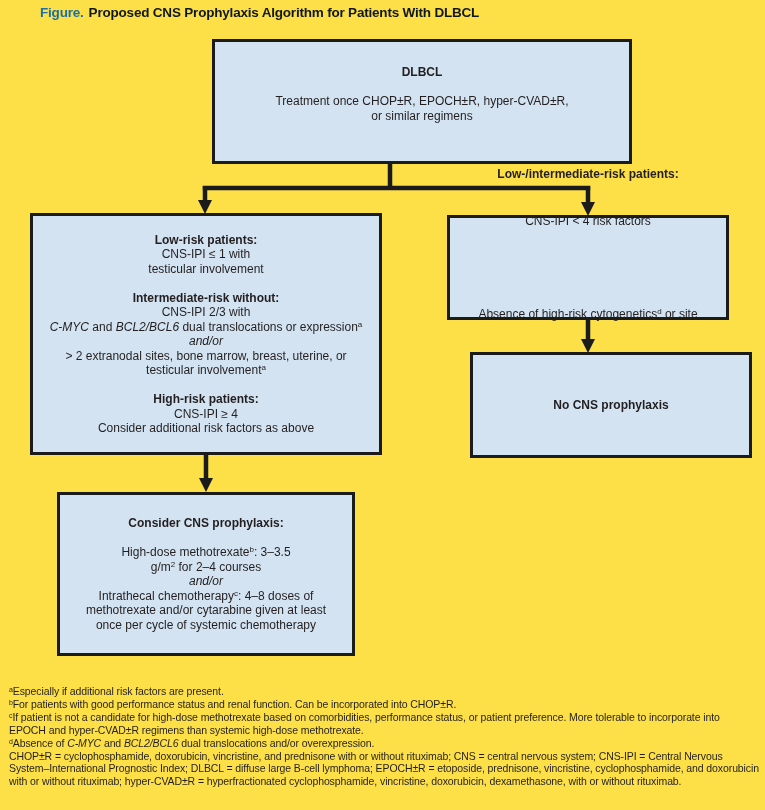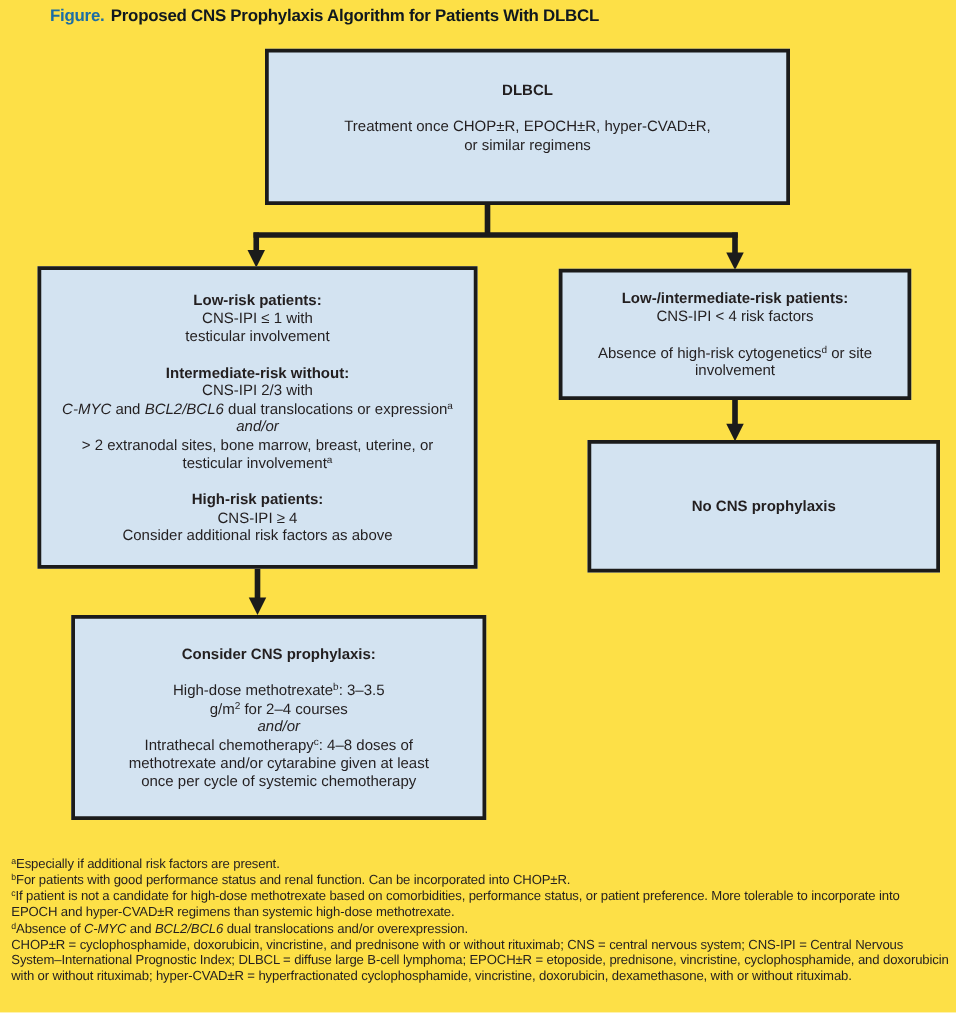--- a/index.html
+++ b/index.html
@@ -21,23 +21,23 @@
   .connectors{position:absolute;left:0;top:0;pointer-events:none;}
   .box{
     position:absolute;box-sizing:border-box;
     background:#d3e3f1;border:3px solid #1b1b1b;
     display:flex;flex-direction:column;justify-content:center;
     text-align:center;font-size:12px;color:#231f20;
   }
   .box .line{line-height:14.5px;min-height:14.5px;white-space:nowrap;}
   #box-dlbcl   {left:212px;top:39px; width:420px;height:125px;}
   #box-left    {left:30px; top:213px;width:352px;height:242px;}
-  #box-right   {left:447px;top:215px;width:282px;height:105px;}
+  #box-right   {left:447px;top:215px;width:282px;height:105px;gap:32px;}
   #box-nocns   {left:470px;top:352px;width:282px;height:106px;}
-  #box-consider{left:57px; top:492px;width:332px;height:164px;}
+  #box-consider{left:57px; top:492px;width:298px;height:164px;}
   .b{font-weight:bold;}
   .i{font-style:italic;}
   .sup{font-size:8px;vertical-align:4px;line-height:0;}
   .footnotes{
     position:absolute;left:9px;top:685px;width:750px;
     font-size:10.5px;line-height:12.9px;letter-spacing:-0.1px;color:#231f20;
   }
   .footnotes p{margin:0;}
   .footnotes .sup{font-size:7px;vertical-align:3px;}
 </style>

